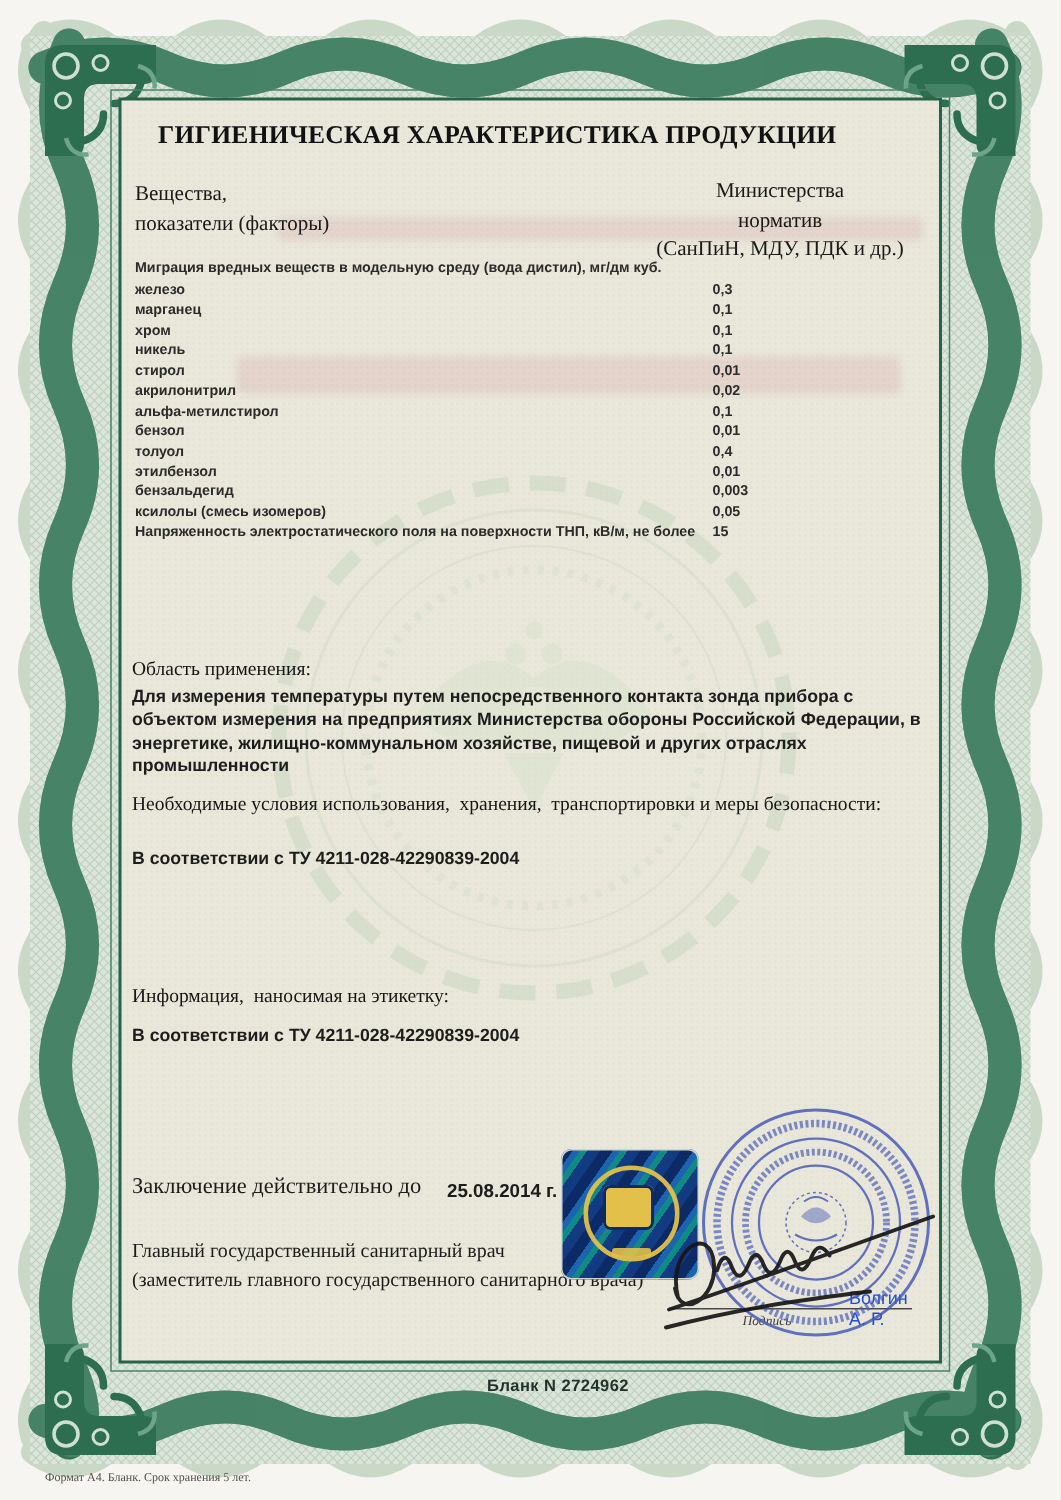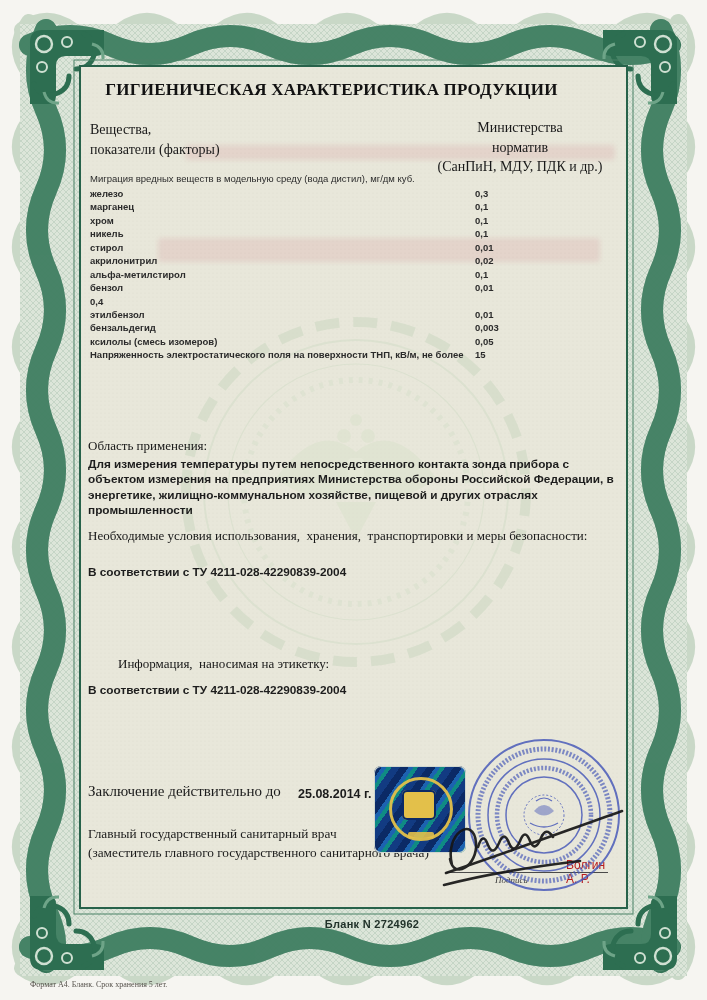--- a/index.html
+++ b/index.html
@@ -14,51 +14,51 @@
   .content{position:absolute;left:80px;top:66px;width:503px;height:842px;z-index:2;color:#1c1c1c;}
   .abs{position:absolute;}
   .pre{white-space:pre-wrap;}
 
   .title{left:0;top:14px;width:100%;text-align:center;font-family:"Liberation Serif",serif;
          font-weight:bold;font-size:17px;letter-spacing:.2px;color:#121212;}
   .colhead{font-family:"Liberation Serif",serif;font-size:14px;line-height:1.4;color:#191919;}
   .colhead-left{left:10px;top:54px;}
   .colhead-right{left:320px;top:52px;width:240px;text-align:center;}
 
-  .mig{left:10px;top:107px;font-size:9.5px;font-weight:normal;color:#2b2b2b;}
+  .mig{left:10px;top:107px;font-size:9.5px;font-weight:bold;color:#2b2b2b;}
   .table{left:10px;top:121px;width:460px;}
   .trow{display:grid;grid-template-columns:385px 70px;height:13.45px;
         font-size:9.5px;font-weight:bold;color:#2b2b2b;line-height:13.45px;white-space:nowrap;}
 
   .sechead{font-family:"Liberation Serif",serif;font-size:13px;line-height:1.3;color:#161616;}
   .secbody{font-size:11.8px;font-weight:bold;line-height:1.3;color:#1d1d1d;}
   .app-head{left:8px;top:372px;}
   .app-body{left:8px;top:391px;width:540px;}
   .cond-head{left:8px;top:462px;width:525px;}
   .cond-body{left:8px;top:499px;width:540px;}
-  .info-head{left:8px;top:590px;margin-left:30px;}
+  .info-head{left:8px;top:590px;}
   .info-body{left:8px;top:617px;width:540px;}
 
   .valid-label{left:8px;top:717px;font-family:"Liberation Serif",serif;font-size:15px;}
   .valid-date{left:218px;top:721px;font-size:12.5px;font-weight:bold;}
 
   .holo{left:294px;top:700px;width:92px;height:87px;border-radius:7px;z-index:3;
         background:repeating-linear-gradient(125deg,#0b2a66 0 7px,#1c63b0 7px 11px,#0f8b84 11px 15px,#123b82 15px 22px);
         box-shadow:0 0 0 1px #cfd6cf inset;}
   .holo-ring{position:absolute;left:15px;top:11px;width:58px;height:58px;border:3px solid #e3c04a;border-radius:50%;opacity:.95;}
   .holo-core{position:absolute;left:28px;top:24px;width:34px;height:30px;background:#e3c04a;border-radius:5px;
              box-shadow:0 0 0 2px #0b2a66 inset;}
   .holo-bar{position:absolute;left:34px;top:66px;width:26px;height:6px;background:#e3c04a;border-radius:2px;opacity:.9;}
 
   .role{font-family:"Liberation Serif",serif;font-size:13.3px;line-height:1.45;}
   .role1{left:8px;top:758px;}
   .role2{left:8px;top:777px;}
 
   .sig-line{left:366px;top:806px;width:162px;border-top:1.2px solid #4a4a4a;height:0;}
-  .sig-name{left:486px;top:792px;font-size:12px;color:#b91c1c;}
+  .sig-name{left:486px;top:792px;font-size:12px;color:#1d4ed8;}
   .sig-caption{left:415px;top:809px;font-family:"Liberation Serif",serif;font-style:italic;font-size:9px;color:#3c3c3c;}
 
   .blank-number{position:absolute;left:0;top:918px;width:744px;text-align:center;z-index:3;
                 font-size:11px;font-weight:bold;color:#21322a;letter-spacing:.3px;}
   .footer-note{position:absolute;left:30px;top:980px;z-index:3;font-family:"Liberation Serif",serif;
                font-size:8px;color:#55514b;}
 </style>
 </head>
 <body>
 
@@ -175,20 +175,21 @@
       </div>
         <div class="trow">
         <span>альфа-метилстирол</span>
         <span>0,1</span>
       </div>
         <div class="trow">
         <span>бензол</span>
         <span>0,01</span>
       </div>
         <div class="trow">
+        <span>толуол</span>
         <span>0,4</span>
       </div>
         <div class="trow">
         <span>этилбензол</span>
         <span>0,01</span>
       </div>
         <div class="trow">
         <span>бензальдегид</span>
         <span>0,003</span>
       </div>

